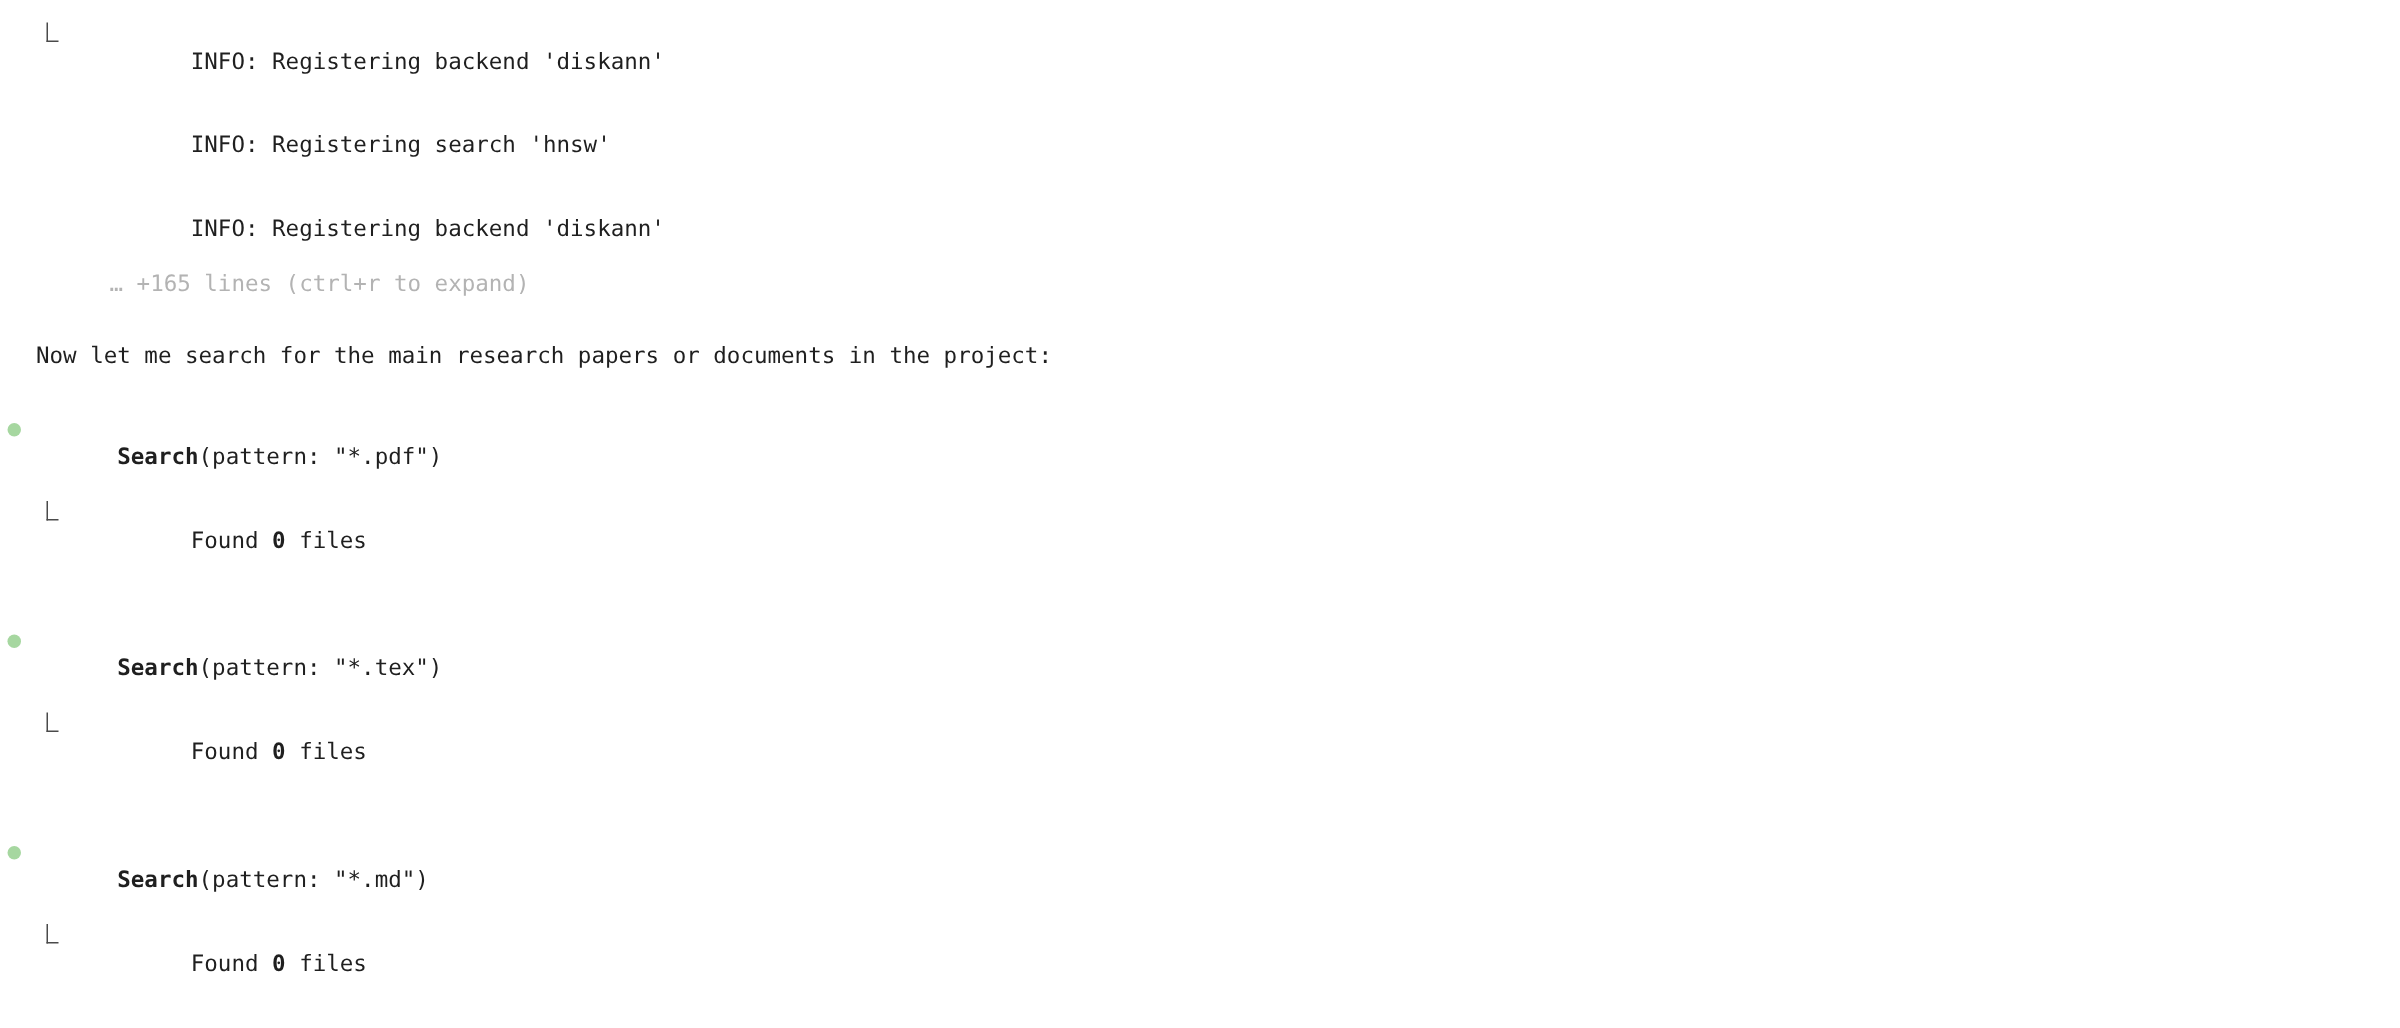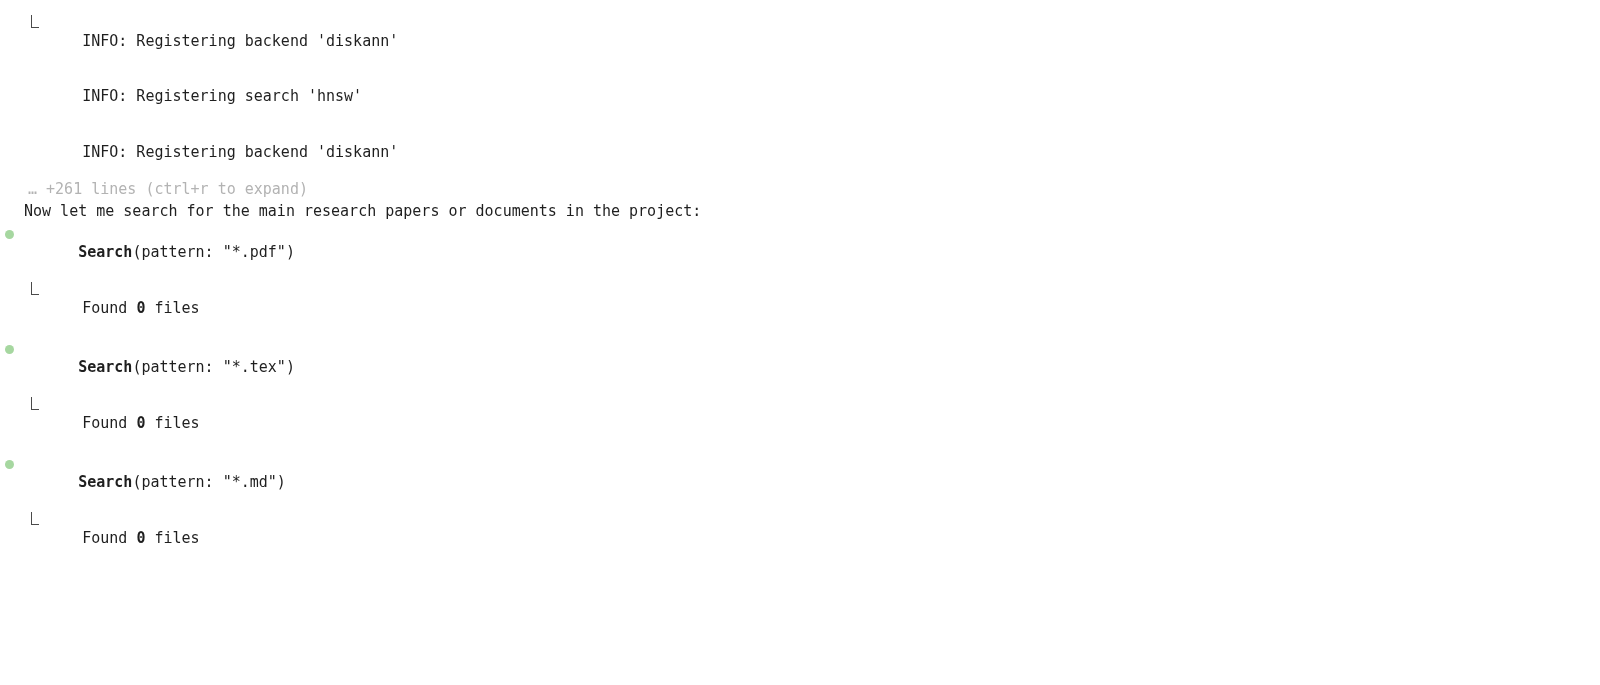--- a/index.html
+++ b/index.html
@@ -6,26 +6,26 @@
   html, body {
     width: 1600px; height: 685px;
     background: #ffffff;
     overflow: hidden;
     font-family: "DejaVu Sans Mono", "Liberation Mono", monospace;
     font-size: 15px;
     line-height: 18.5px;
     color: #1f1f1f;
   }
   .terminal { padding-top: 13px; }
-  .block { margin-top: 4px; }
+  .block { margin-top: 30px; }
   .block:first-child { margin-top: 0; }
   .line { position: relative; white-space: pre; }
   .title-line { padding-left: 24px; }
   .para { padding-left: 24px; }
-  .out-line { padding-left: 28px; }
+  .out-line { padding-left: 73px; }
   .bold { font-weight: 700; }
   .muted { color: #b3b3b3; }
   .bullet {
     position: absolute;
     left: 5px; top: 5px;
     width: 9px; height: 9px;
     border-radius: 50%;
     background: #a6d7a0;
     display: inline-block;
   }
@@ -46,21 +46,21 @@
   <div class="block">
     <div class="line out-line">
       <span class="connector"></span><span>INFO: Registering backend 'diskann'</span>
     </div>
     <div class="line out-line">
       <span>INFO: Registering search 'hnsw'</span>
     </div>
     <div class="line out-line">
       <span>INFO: Registering backend 'diskann'</span>
     </div>
-    <div class="line out-line muted">… +261 lines (ctrl+r to expand)</div>
+    <div class="line out-line muted">… +165 lines (ctrl+r to expand)</div>
   </div>
 
   <div class="block line para">Now let me search for the main research papers or documents in the project:</div>
 
   <div class="block">
     <div class="line title-line">
       <span class="bullet"></span><span class="bold">Search</span><span>(pattern: "*.pdf")</span>
     </div>
     <div class="line out-line">
       <span class="connector"></span><span>Found </span><span class="bold">0</span><span> files</span>

